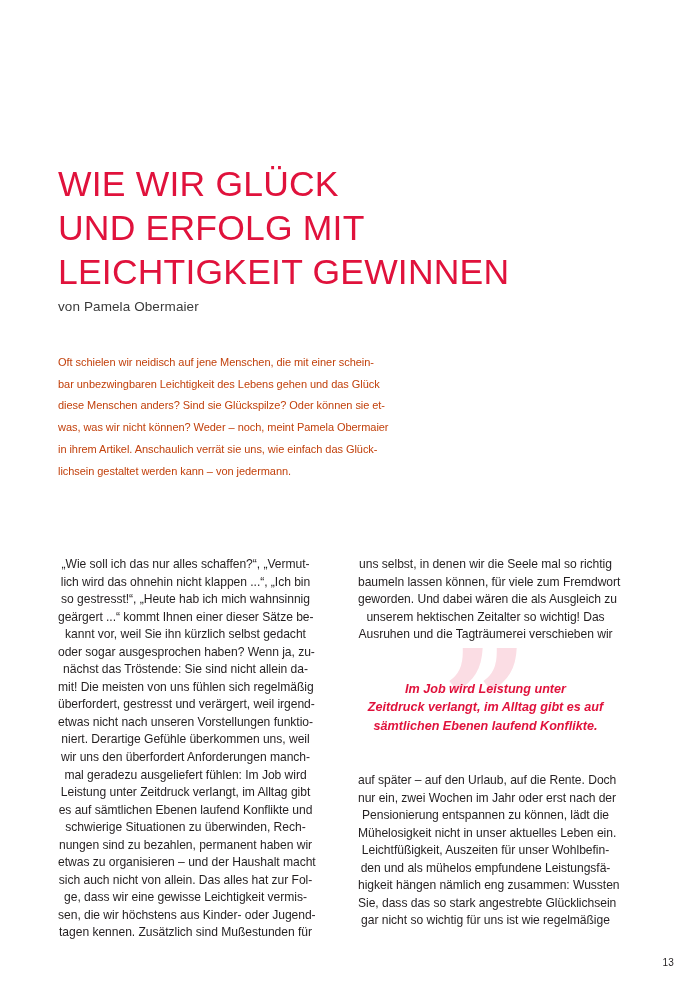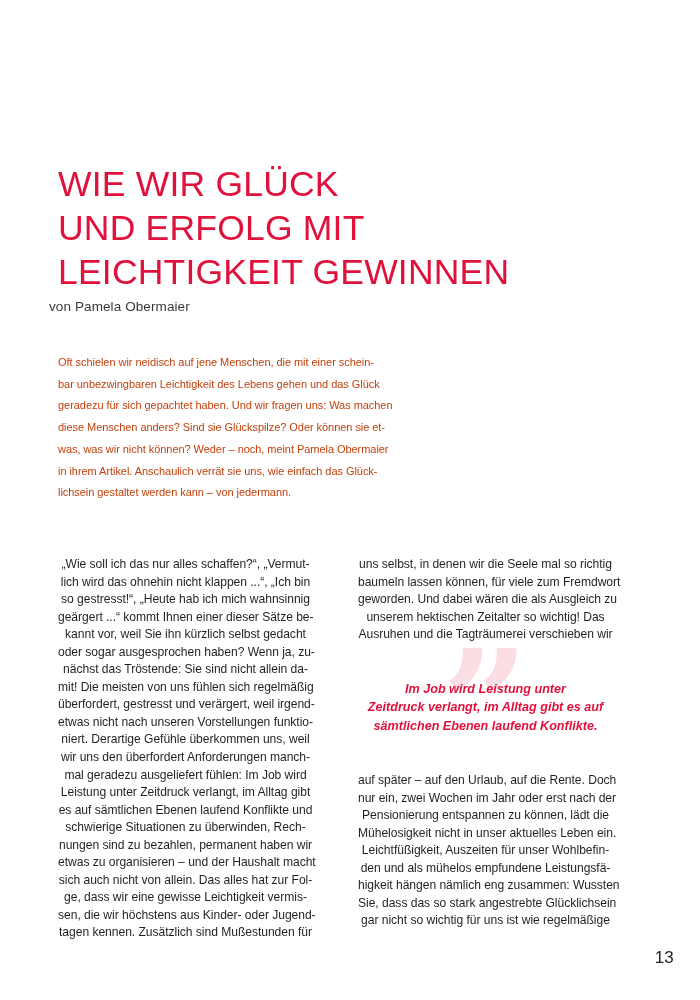--- a/index.html
+++ b/index.html
@@ -41,21 +41,21 @@
     font-family: "Liberation Sans", "DejaVu Sans", sans-serif;
   }
   .headline .hl-line {
     display: block;
     white-space: nowrap;
   }
 
   
   .byline {
     position: absolute;
-    left: 49px;
+    left: 58px;
     top: 298px;
     font-size: 13.5px;
     line-height: 18px;
     color: #3a3a3a;
     letter-spacing: 0.1px;
   }
 
   
   .lead {
     position: absolute;
@@ -124,42 +124,41 @@
     line-height: 18.4px;
     padding-top: 20px;
   }
   .pullquote .ln { display: block; white-space: nowrap; }
 
   
   .folio {
     position: absolute;
     right: 26px;
     bottom: 32px;
-    font-size: 17px;
+    font-size: 10px;
     color: #231f20;
     letter-spacing: 0.2px;
   }
 </style>
 </head>
 <body>
 
 <div class="page">
 
   <h1 class="headline">
     <span class="hl-line">WIE WIR GLÜCK</span>
     <span class="hl-line">UND ERFOLG MIT</span>
     <span class="hl-line">LEICHTIGKEIT GEWINNEN</span>
   </h1>
 
   <div class="byline">von Pamela Obermaier</div>
 
   <div class="lead">
     <span class="ln">Oft schielen wir neidisch auf jene Menschen, die mit einer schein-</span>
     <span class="ln">bar unbezwingbaren Leichtigkeit des Lebens gehen und das Glück</span>
-    <span class="ln">geradezu für sich gepachtet haben. Und wir fragen uns: Was machen</span>
     <span class="ln">diese Menschen anders? Sind sie Glückspilze? Oder können sie et-</span>
     <span class="ln">was, was wir nicht können? Weder – noch, meint Pamela Obermaier</span>
     <span class="ln">in ihrem Artikel. Anschaulich verrät sie uns, wie einfach das Glück-</span>
     <span class="ln">lichsein gestaltet werden kann – von jedermann.</span>
   </div>
 
   <div class="col col-left">
     <span class="ln">„Wie soll ich das nur alles schaffen?“, „Vermut-</span>
     <span class="ln">lich wird das ohnehin nicht klappen ...“, „Ich bin</span>
     <span class="ln">so gestresst!“, „Heute hab ich mich wahnsinnig</span>

